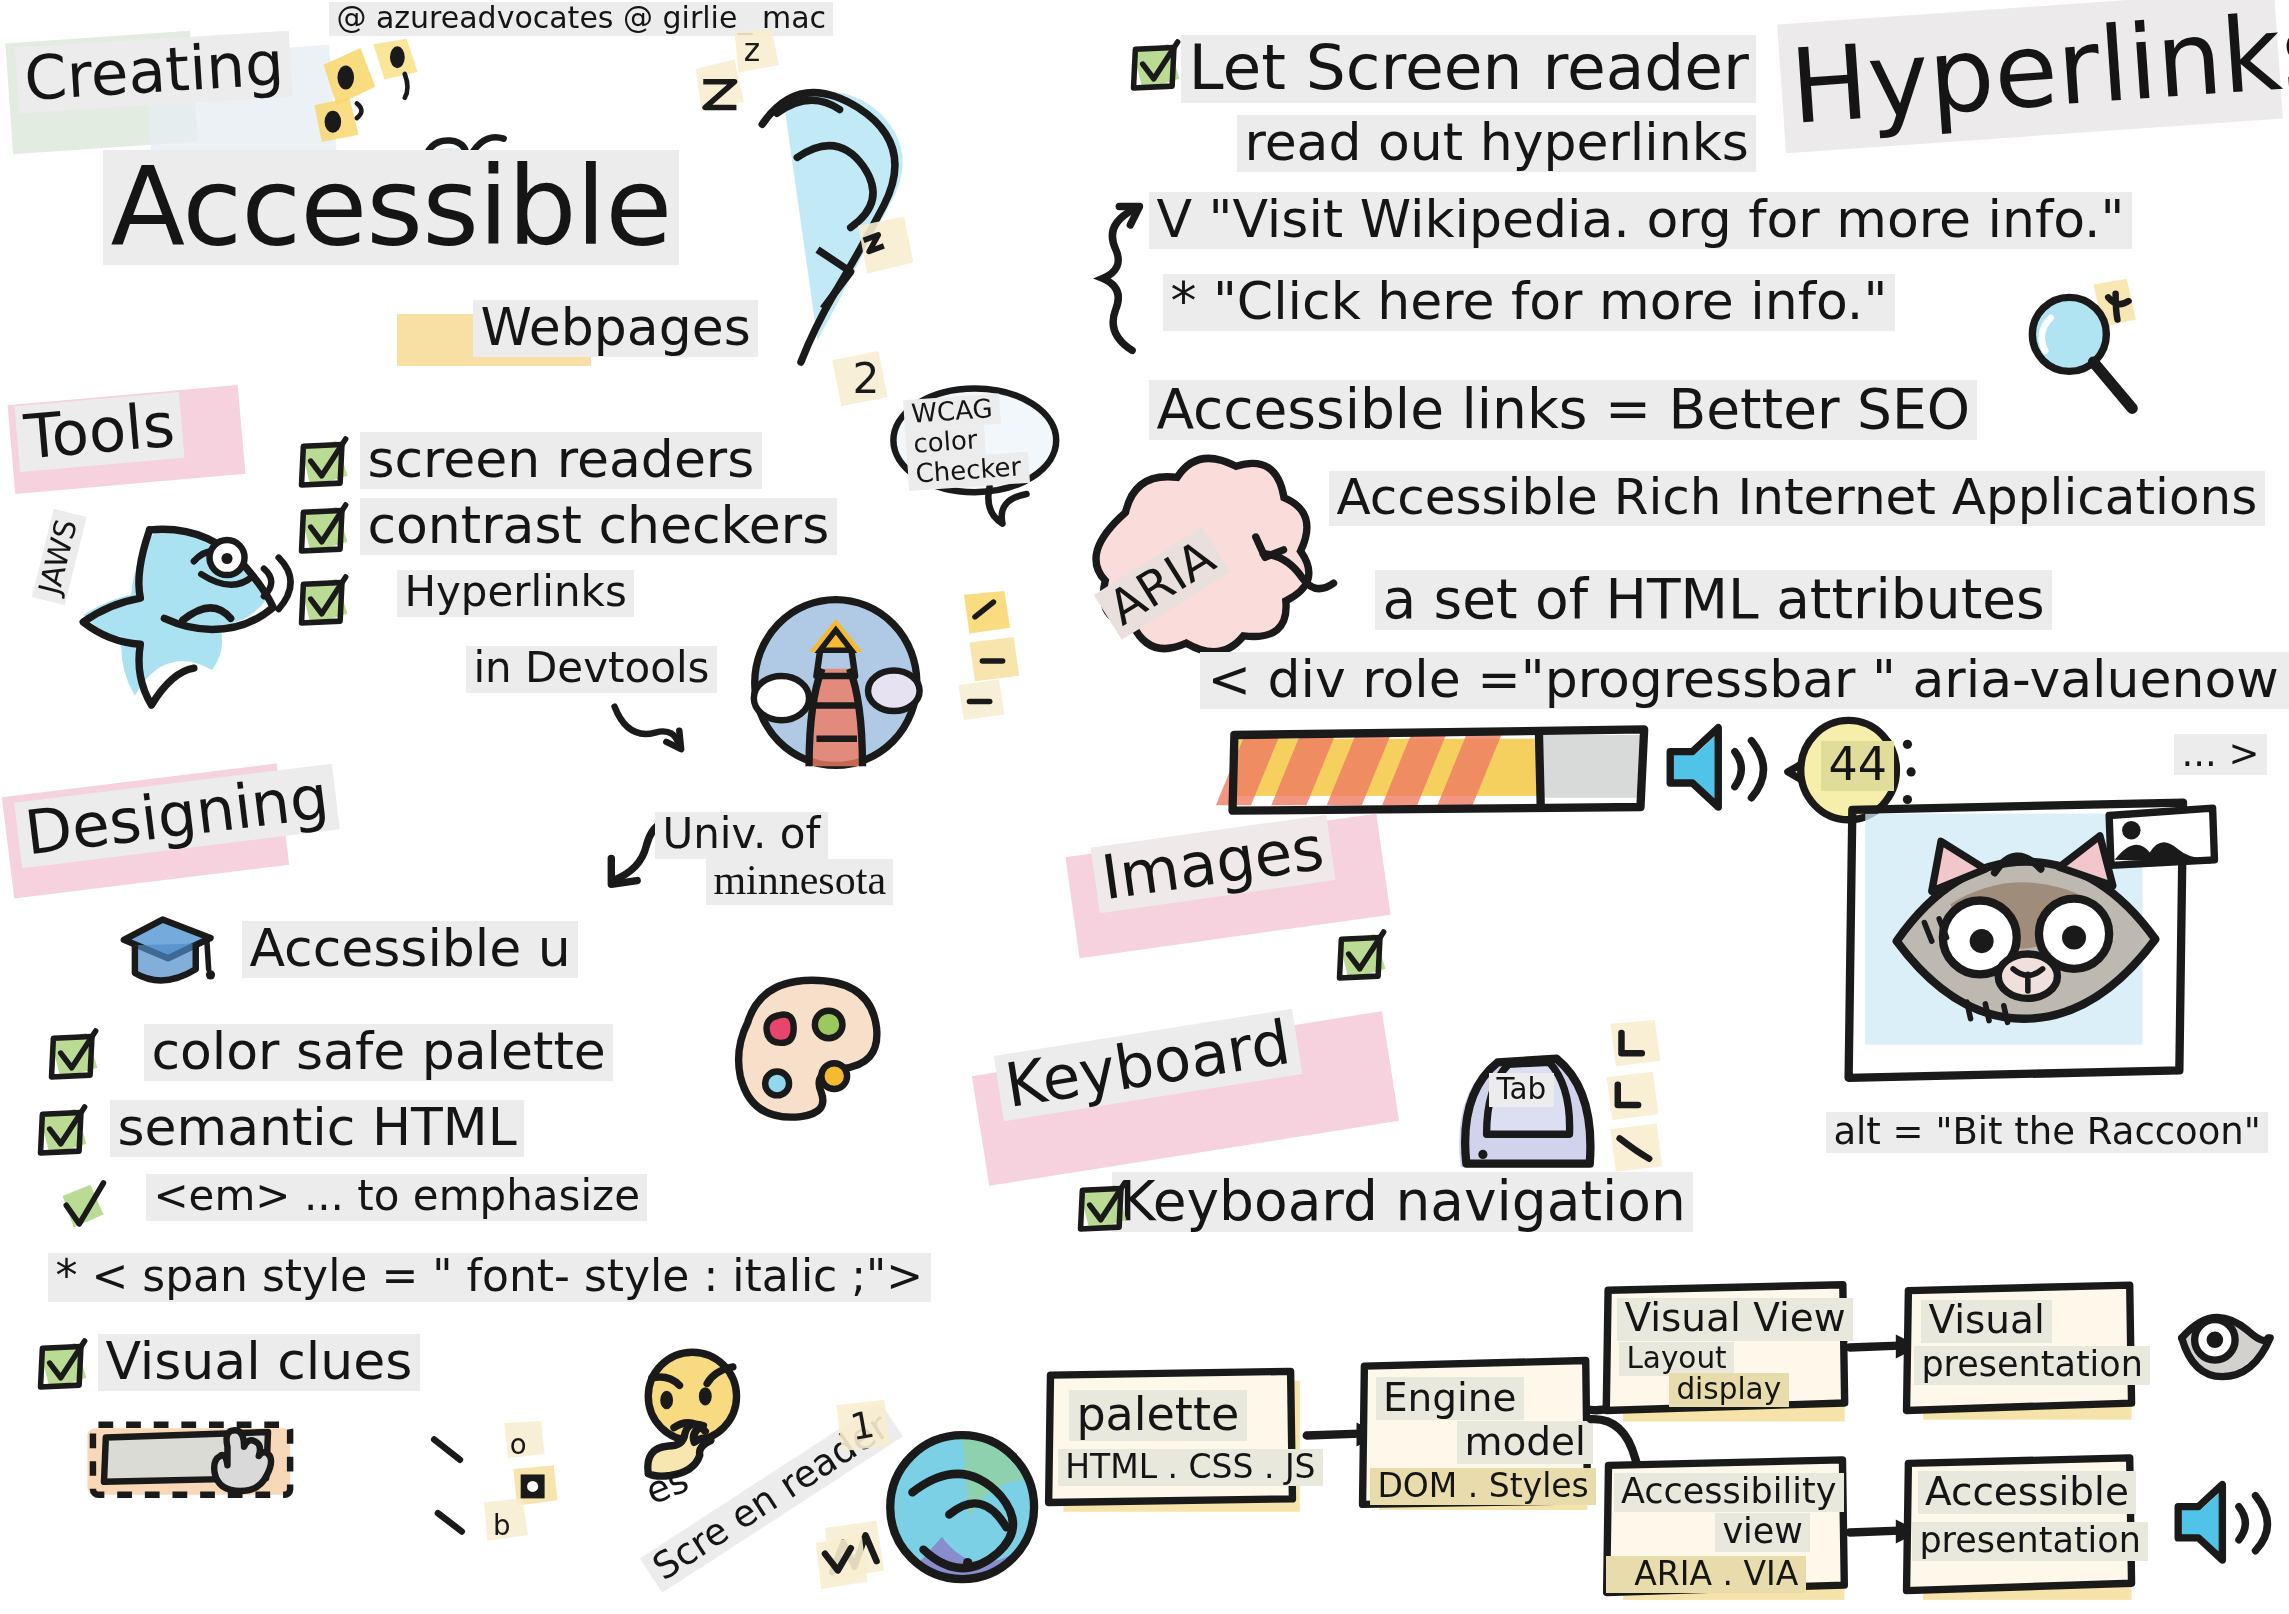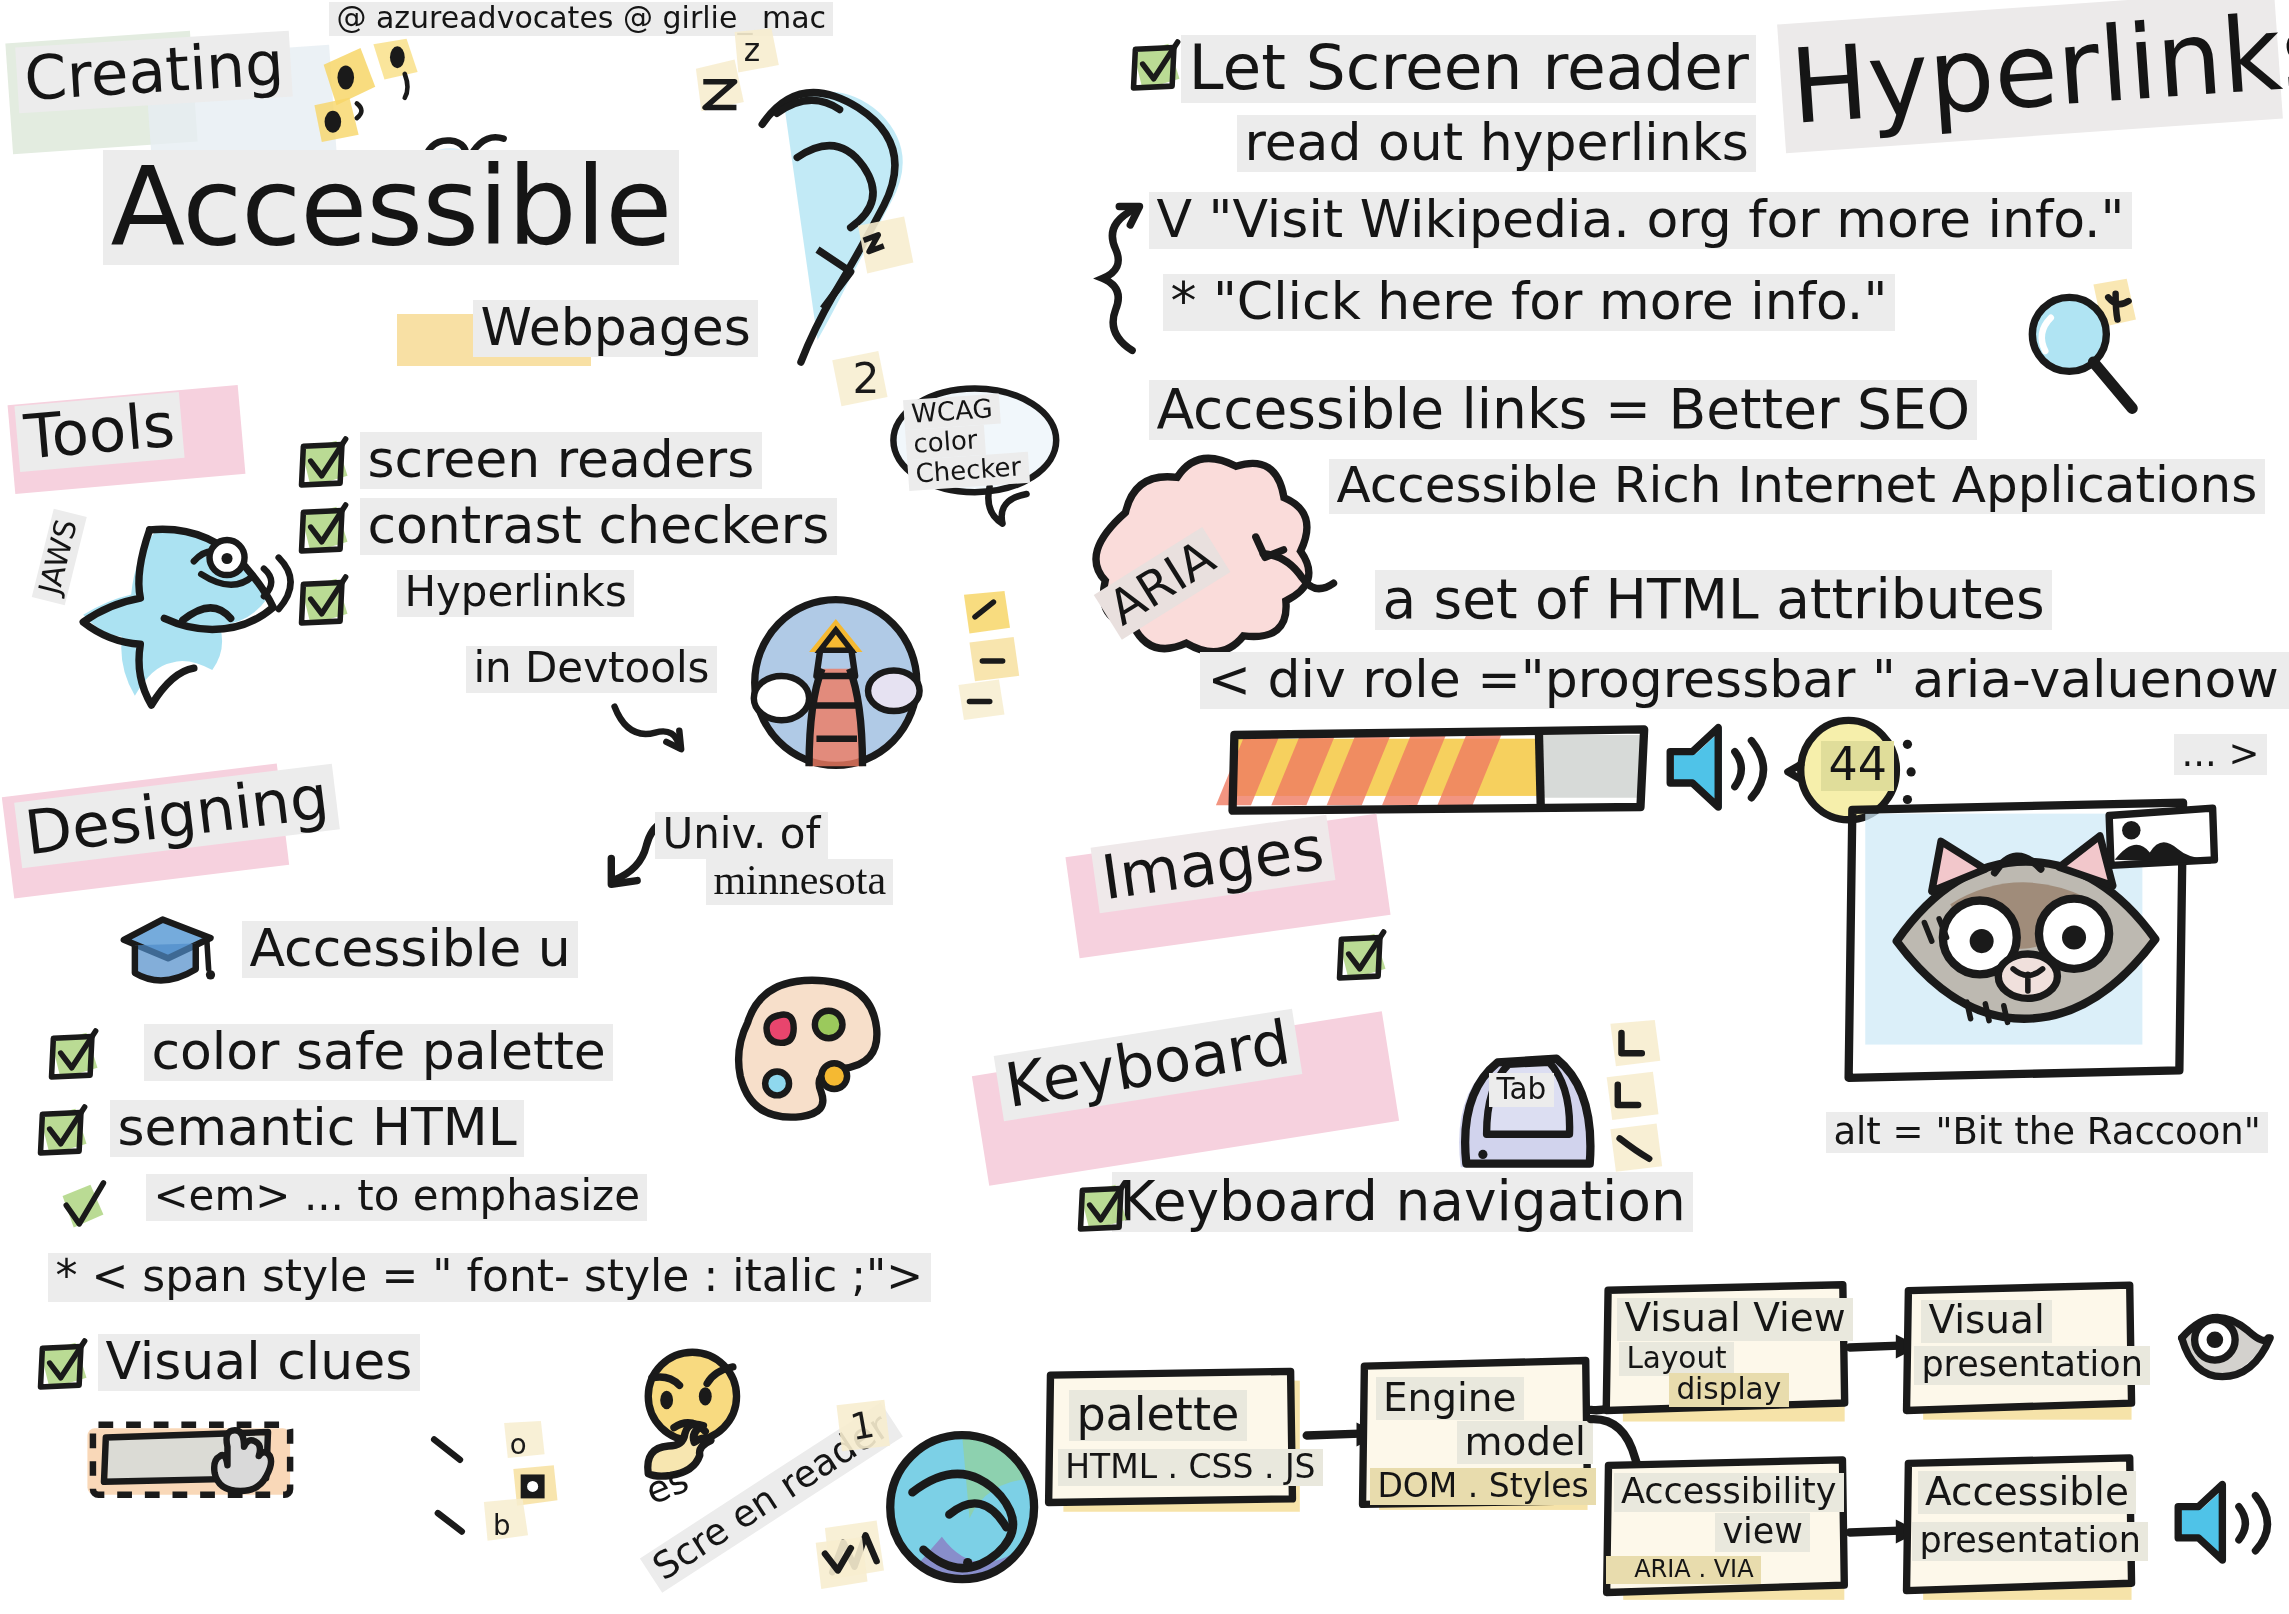--- a/index.html
+++ b/index.html
@@ -240,21 +240,21 @@
   </div>
 </div>
 
 <div class="abs" style="left:1204px;top:498px;">
   <svg width="148" height="102" viewBox="0 0 160 110">
     <path d="M140 92 q-20 14 -34 -6 q-16 -24 -42 -26" stroke="#1a1a1a" stroke-width="8" fill="none" stroke-linecap="round"></path>
     <path d="M56 42 l10 22 20 -8" stroke="#1a1a1a" stroke-width="8" fill="none" stroke-linecap="round" stroke-linejoin="round"></path>
   </svg>
 </div>
 
-<div class="abs" style="left:1329px;top:459px;">
+<div class="abs" style="left:1329px;top:471px;">
   <span class="hl" style="font-size:50px;">Accessible Rich Internet Applications</span>
 </div>
 <div class="abs" style="left:1375px;top:570px;">
   <span class="hl" style="font-size:55px;">a set of HTML attributes</span>
 </div>
 <div class="abs" style="left:1200px;top:652px;">
   <span class="hl" style="font-size:52px;">&lt; div role ="progressbar " aria-valuenow ="75</span>
 </div>
 <div class="abs" style="left:2174px;top:734px;">
   <span class="hl m">... &gt;</span>
@@ -628,21 +628,21 @@
     <rect x="28" y="14" width="240" height="140" fill="#f3d98c" opacity=".75"></rect>
     <path d="M12 8 L266 2 L268 138 L10 146 Z" fill="#fdf8ea" stroke="#1a1a1a" stroke-width="8" stroke-linejoin="round"></path>
   </svg>
   <div class="abs" style="left:16.6px;top:14.8px;">
     <span class="hl hl-warm" style="font-size:35px;">Accessibility</span>
   </div>
   <div class="abs" style="left:118px;top:55px;">
     <span class="hl hl-warm" style="font-size:35px;">view</span>
   </div>
   <div class="abs" style="left:9.2px;top:98px;">
-    <span class="hl hl-gold" style="font-size:24px;padding-left:28px;">ARIA . VIA</span>
+    <span class="hl hl-gold" style="font-size:33px;padding-left:28px;">ARIA . VIA</span>
   </div>
 </div>
 
 <div class="abs" style="left:1846px;top:1514px;">
   <svg width="83" height="37" viewBox="0 0 90 40">
     <path d="M4 20 L58 18" stroke="#1a1a1a" stroke-width="9" stroke-linecap="round"></path>
     <polygon points="54,6 80,19 54,32" fill="#1a1a1a"></polygon>
   </svg>
 </div>
 

